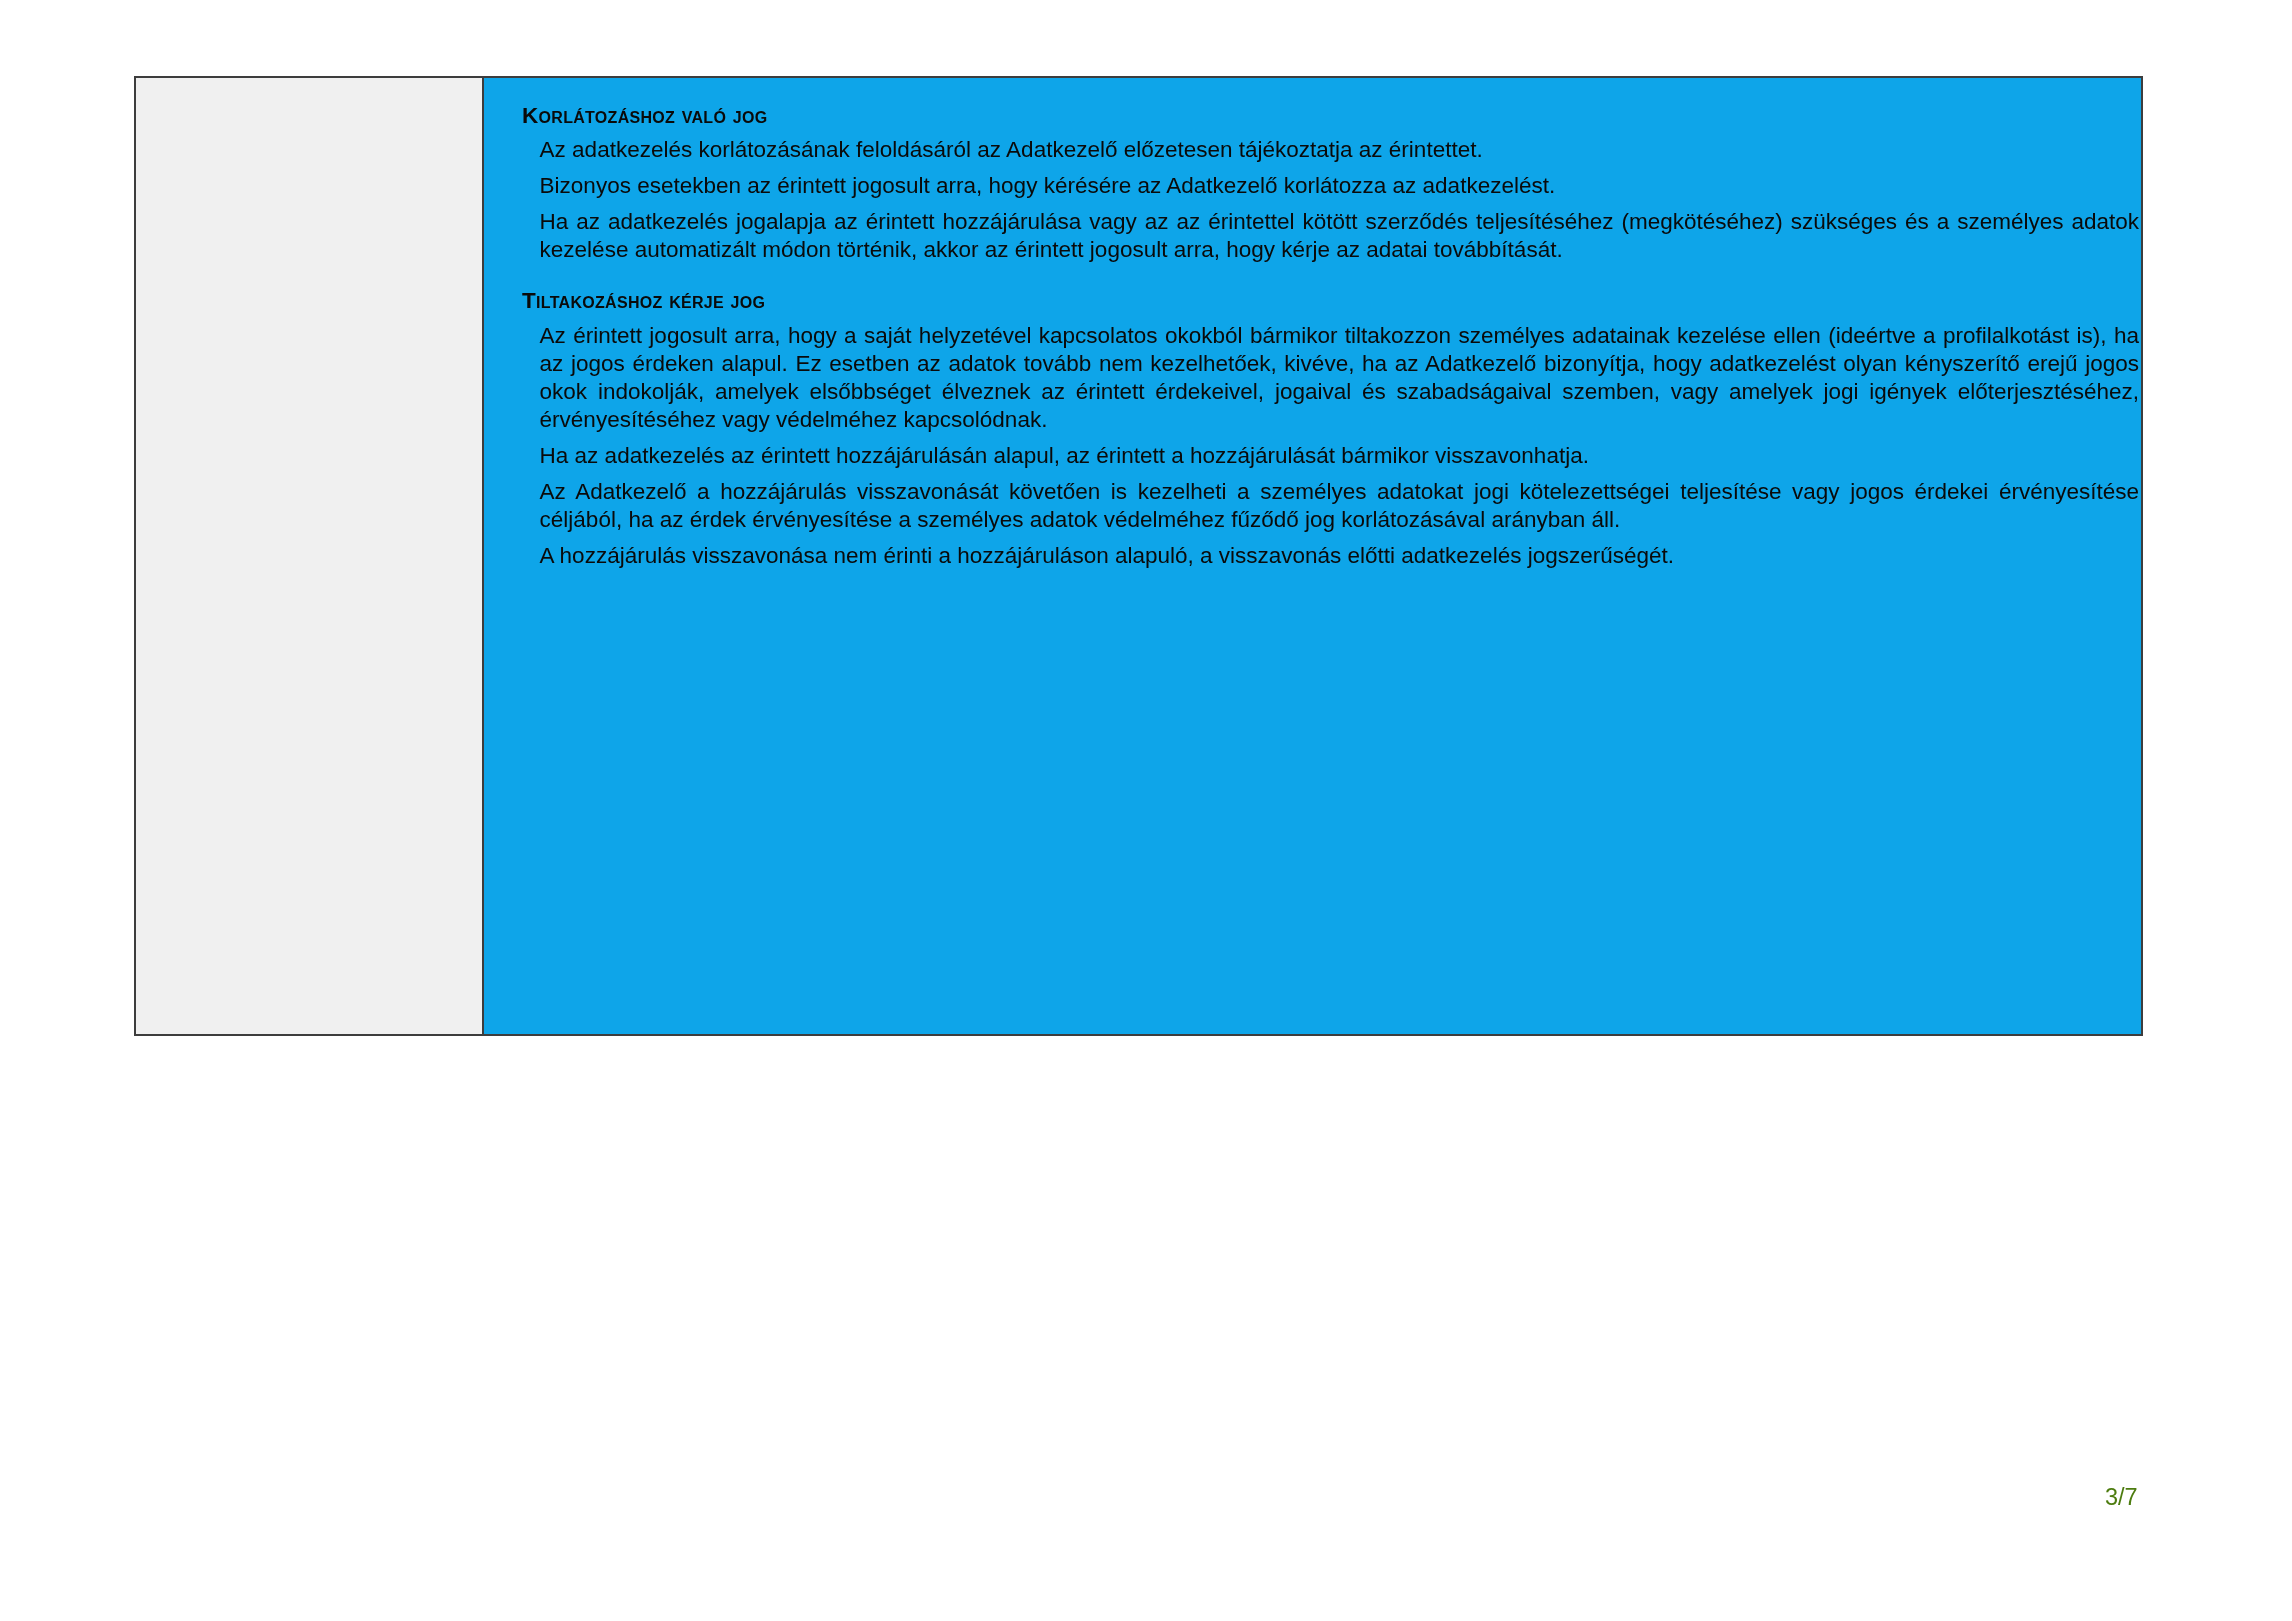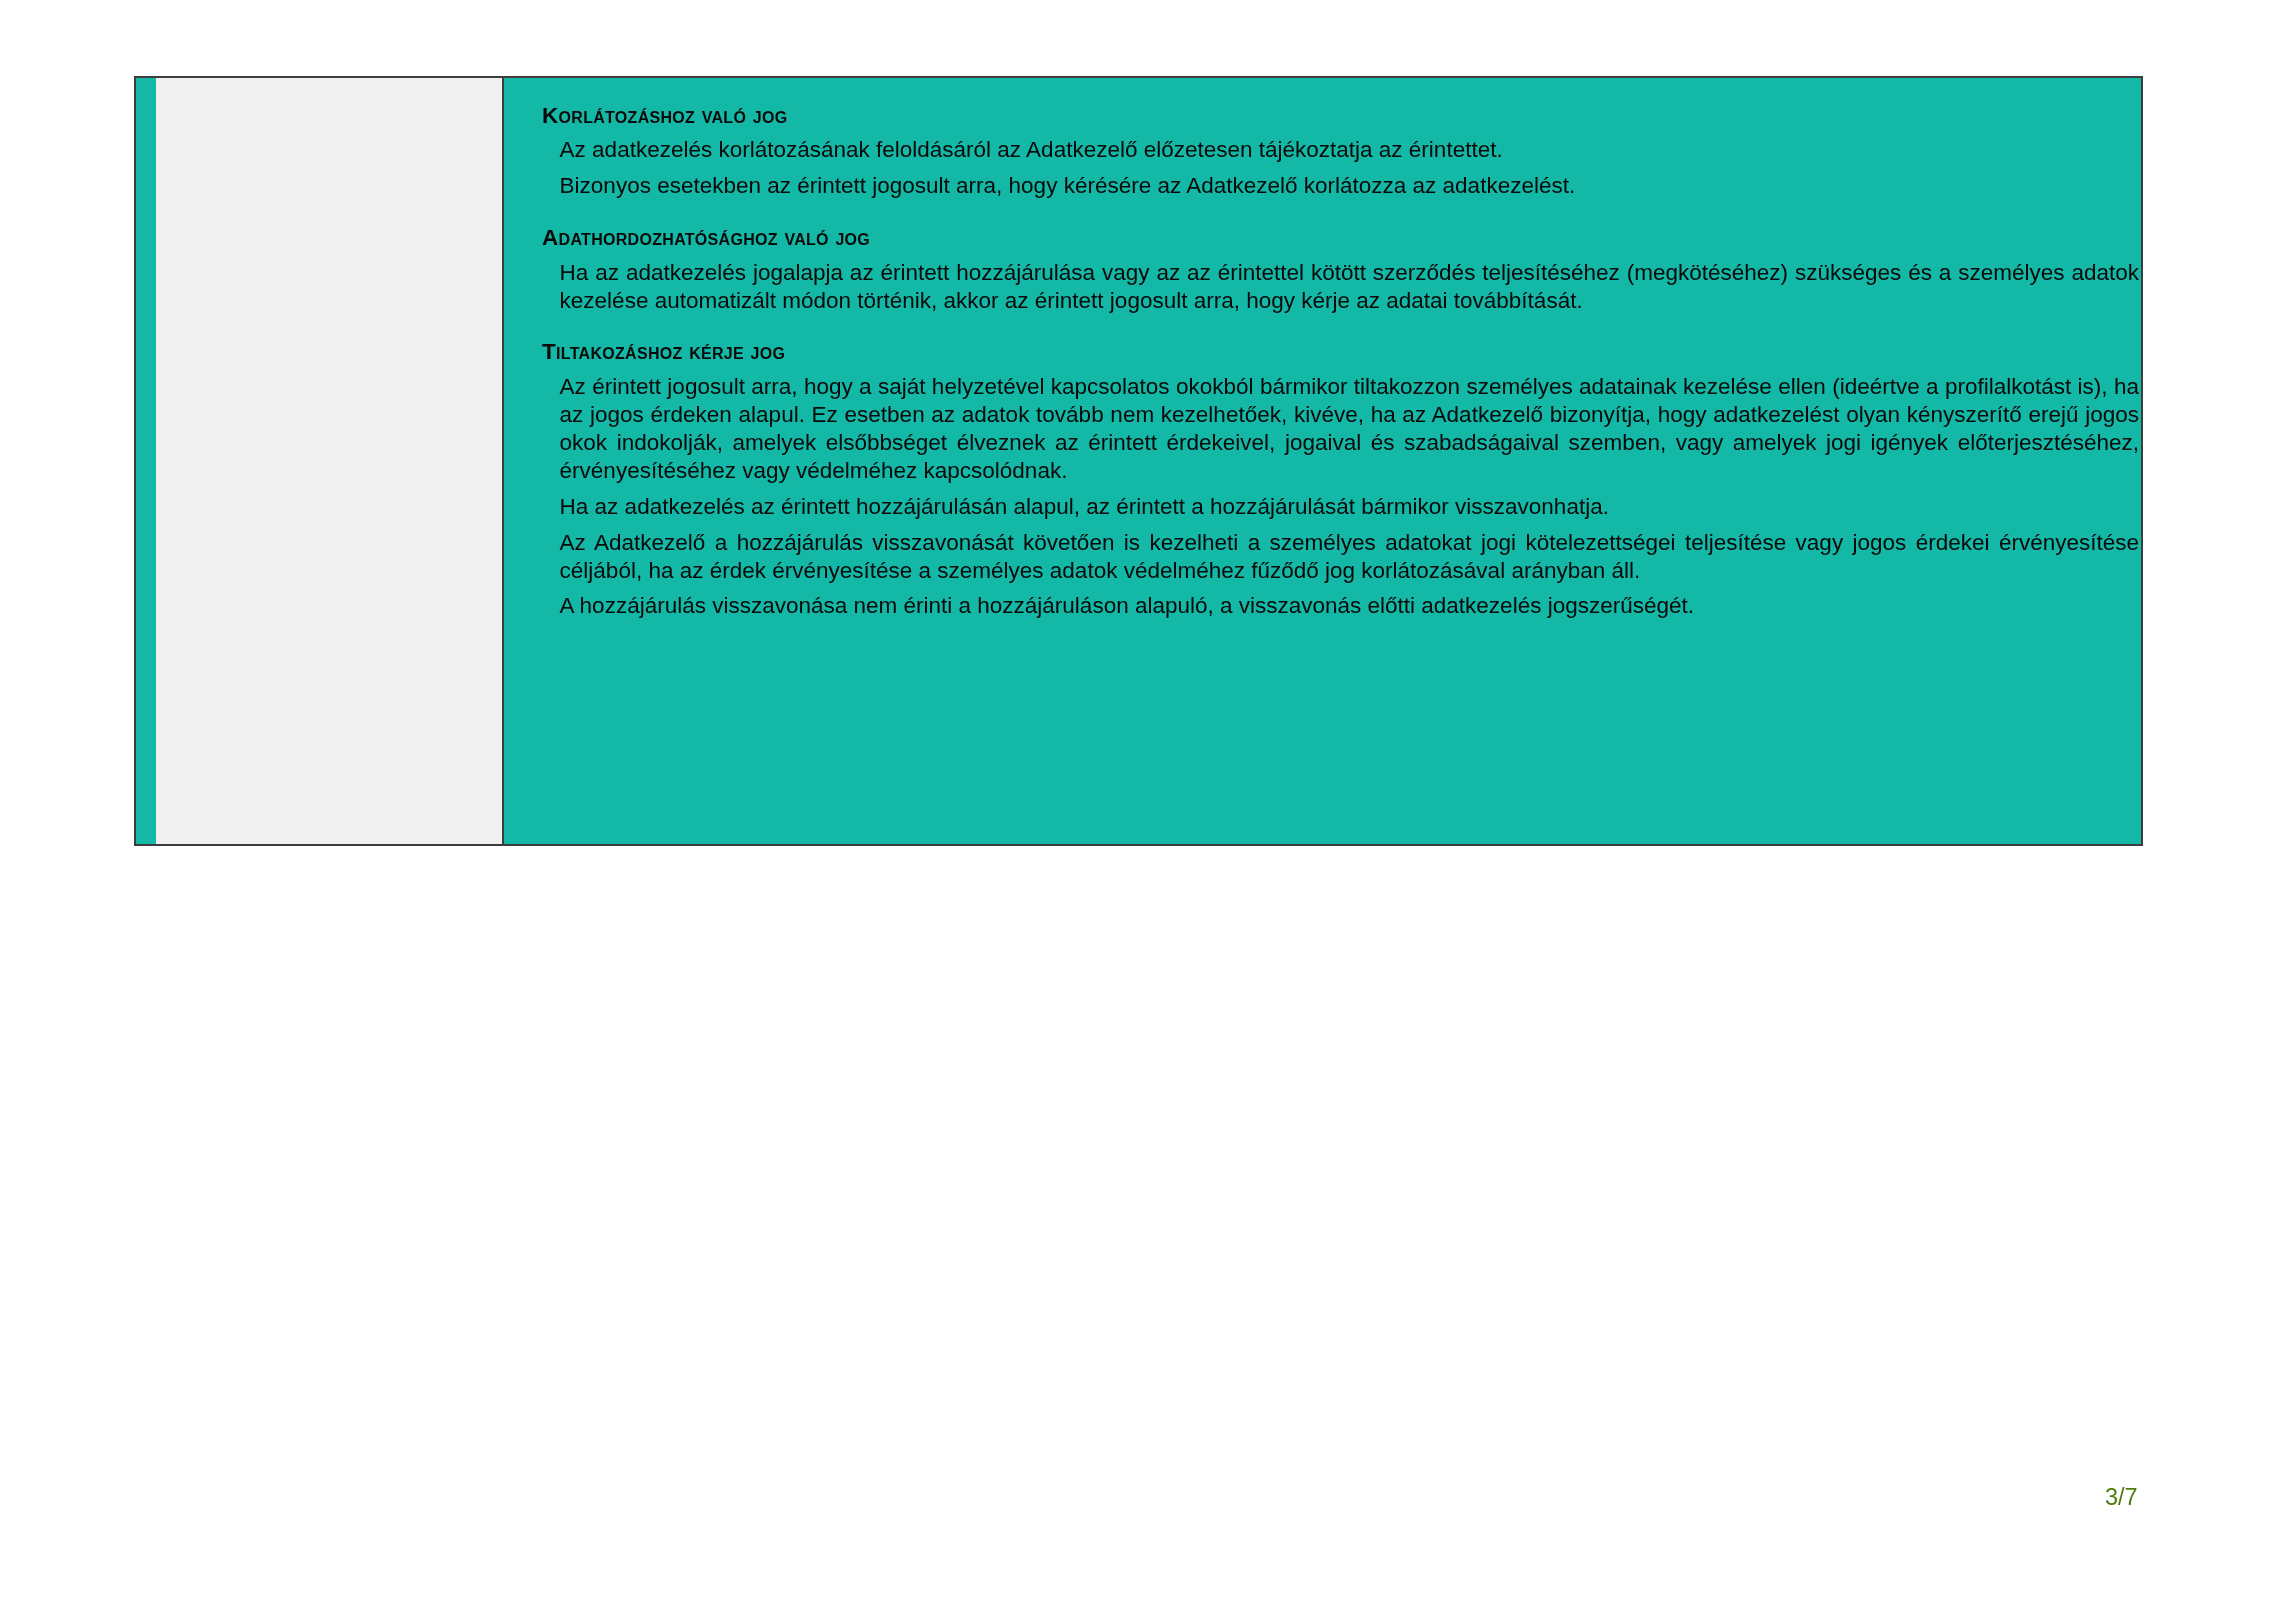--- a/index.html
+++ b/index.html
@@ -14,28 +14,27 @@
     font-family: "Liberation Sans", "DejaVu Sans", sans-serif;
     color: #0a0a0a;
     -webkit-font-smoothing: antialiased;
   }
 
   .rights-table {
     position: absolute;
     left: 134px;
     top: 76px;
     width: 2009px;
-    height: 770px;
+    height: 960px;
     box-sizing: border-box;
     border: 2px solid #3d3d3d;
     display: flex;
     flex-direction: row;
-    background: #14b8a6;
+    background: #0ea5e9;
     overflow: hidden;
-    padding-left: 20px;
   }
 
   .cell-left {
     box-sizing: border-box;
     width: 348px;
     flex: 0 0 348px;
     background: #f0f0f0;
     border-right: 2px solid #3d3d3d;
   }
 
@@ -86,21 +85,20 @@
 
   <div class="cell-right">
 
     <div class="section">
       <div class="section-heading">Korlátozáshoz való jog</div>
       <p class="body-paragraph">Az adatkezelés korlátozásának feloldásáról az Adatkezelő előzetesen tájékoztatja az érintettet.</p>
       <p class="body-paragraph">Bizonyos esetekben az érintett jogosult arra, hogy kérésére az Adatkezelő korlátozza az adatkezelést.</p>
     </div>
 
     <div class="section">
-      <div class="section-heading">Adathordozhatósághoz való jog</div>
       <p class="body-paragraph">Ha az adatkezelés jogalapja az érintett hozzájárulása vagy az az érintettel kötött szerződés teljesítéséhez (megkötéséhez) szükséges és a személyes adatok kezelése automatizált módon történik, akkor az érintett jogosult arra, hogy kérje az adatai továbbítását.</p>
     </div>
 
     <div class="section">
       <div class="section-heading">Tiltakozáshoz kérje jog</div>
       <p class="body-paragraph">Az érintett jogosult arra, hogy a saját helyzetével kapcsolatos okokból bármikor tiltakozzon személyes adatainak kezelése ellen (ideértve a profilalkotást is), ha az jogos érdeken alapul. Ez esetben az adatok tovább nem kezelhetőek, kivéve, ha az Adatkezelő bizonyítja, hogy adatkezelést olyan kényszerítő erejű jogos okok indokolják, amelyek elsőbbséget élveznek az érintett érdekeivel, jogaival és szabadságaival szemben, vagy amelyek jogi igények előterjesztéséhez, érvényesítéséhez vagy védelméhez kapcsolódnak.</p>
     </div>
 
     <div class="section">
       <p class="body-paragraph">Ha az adatkezelés az érintett hozzájárulásán alapul, az érintett a hozzájárulását bármikor visszavonhatja.</p>

